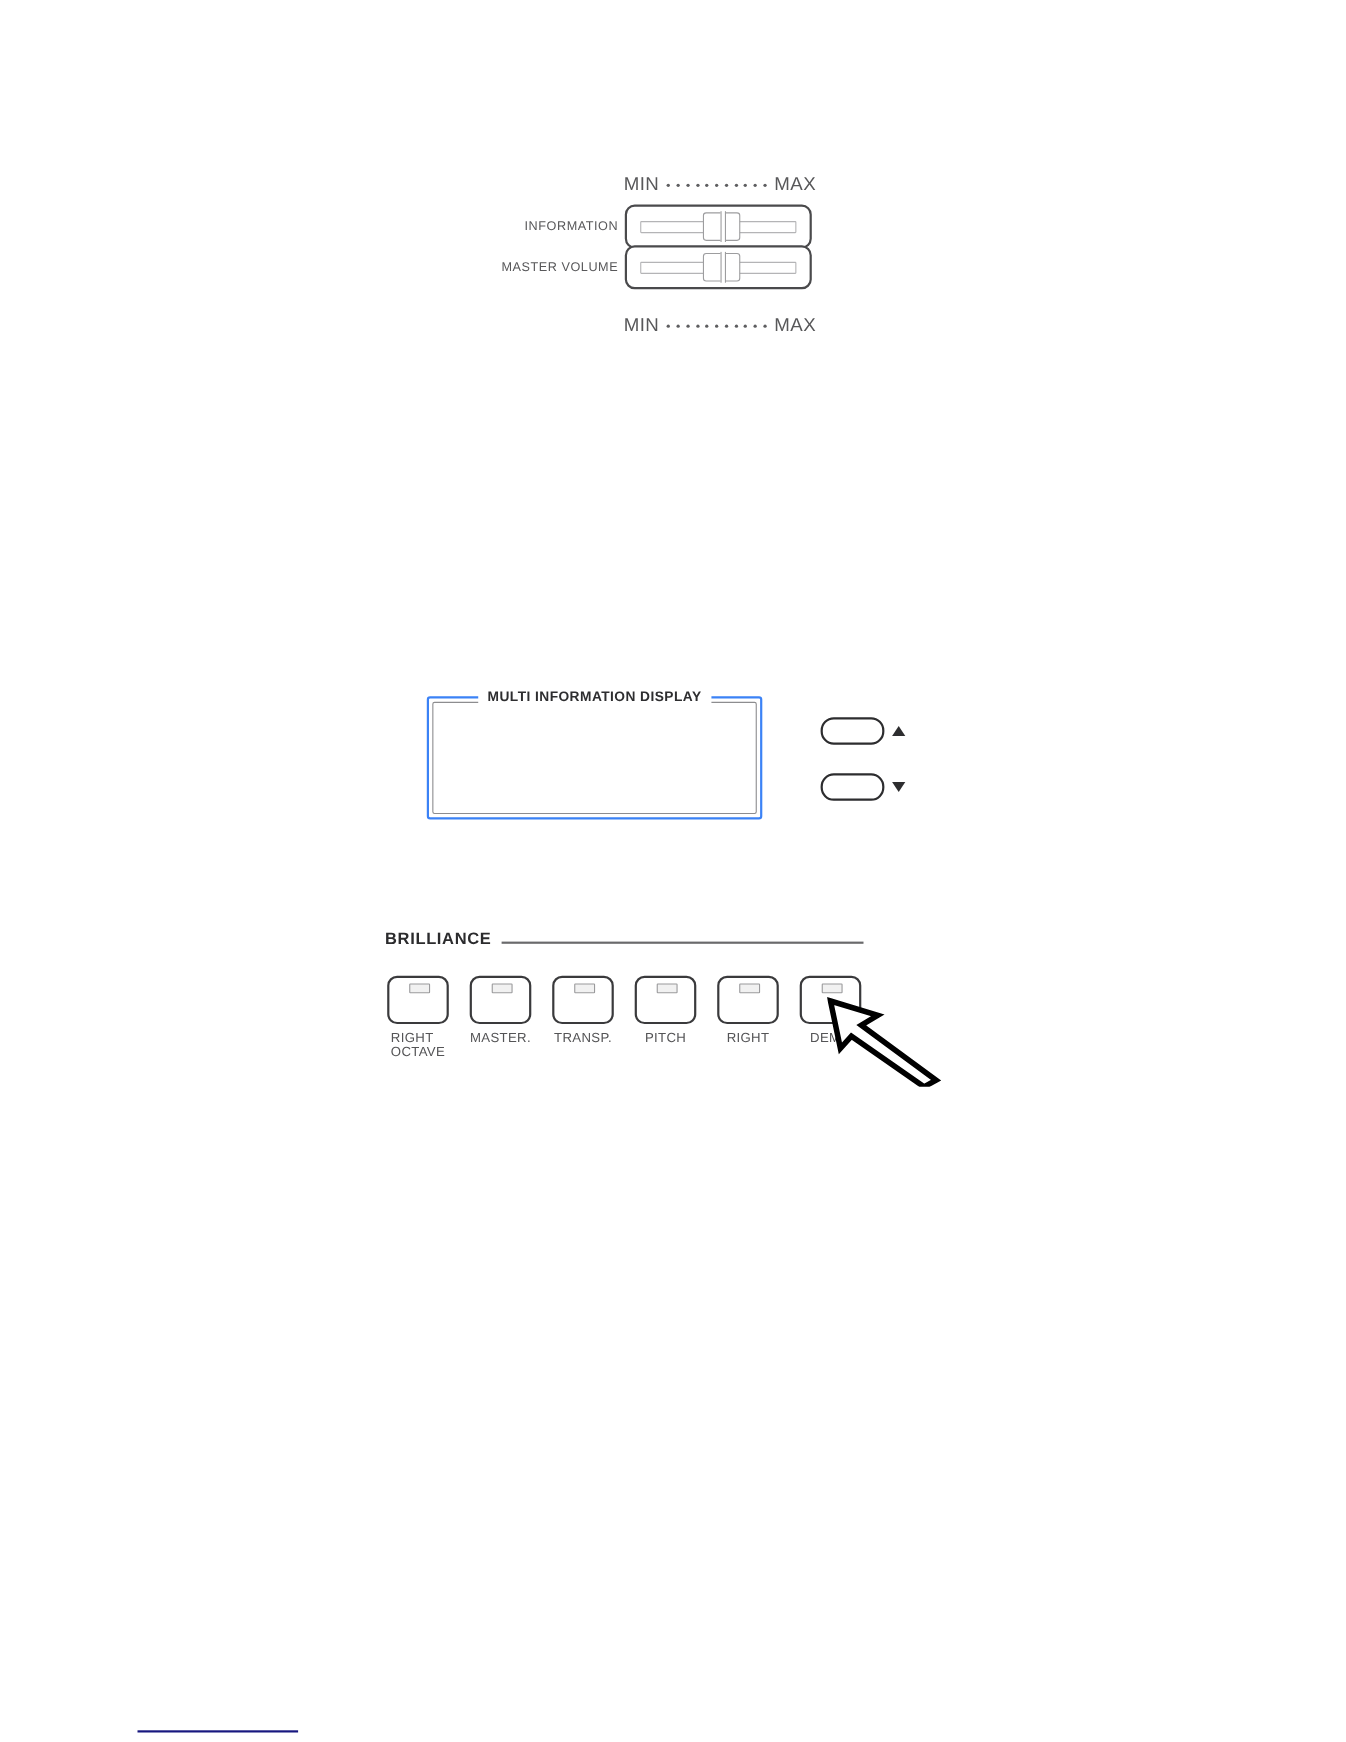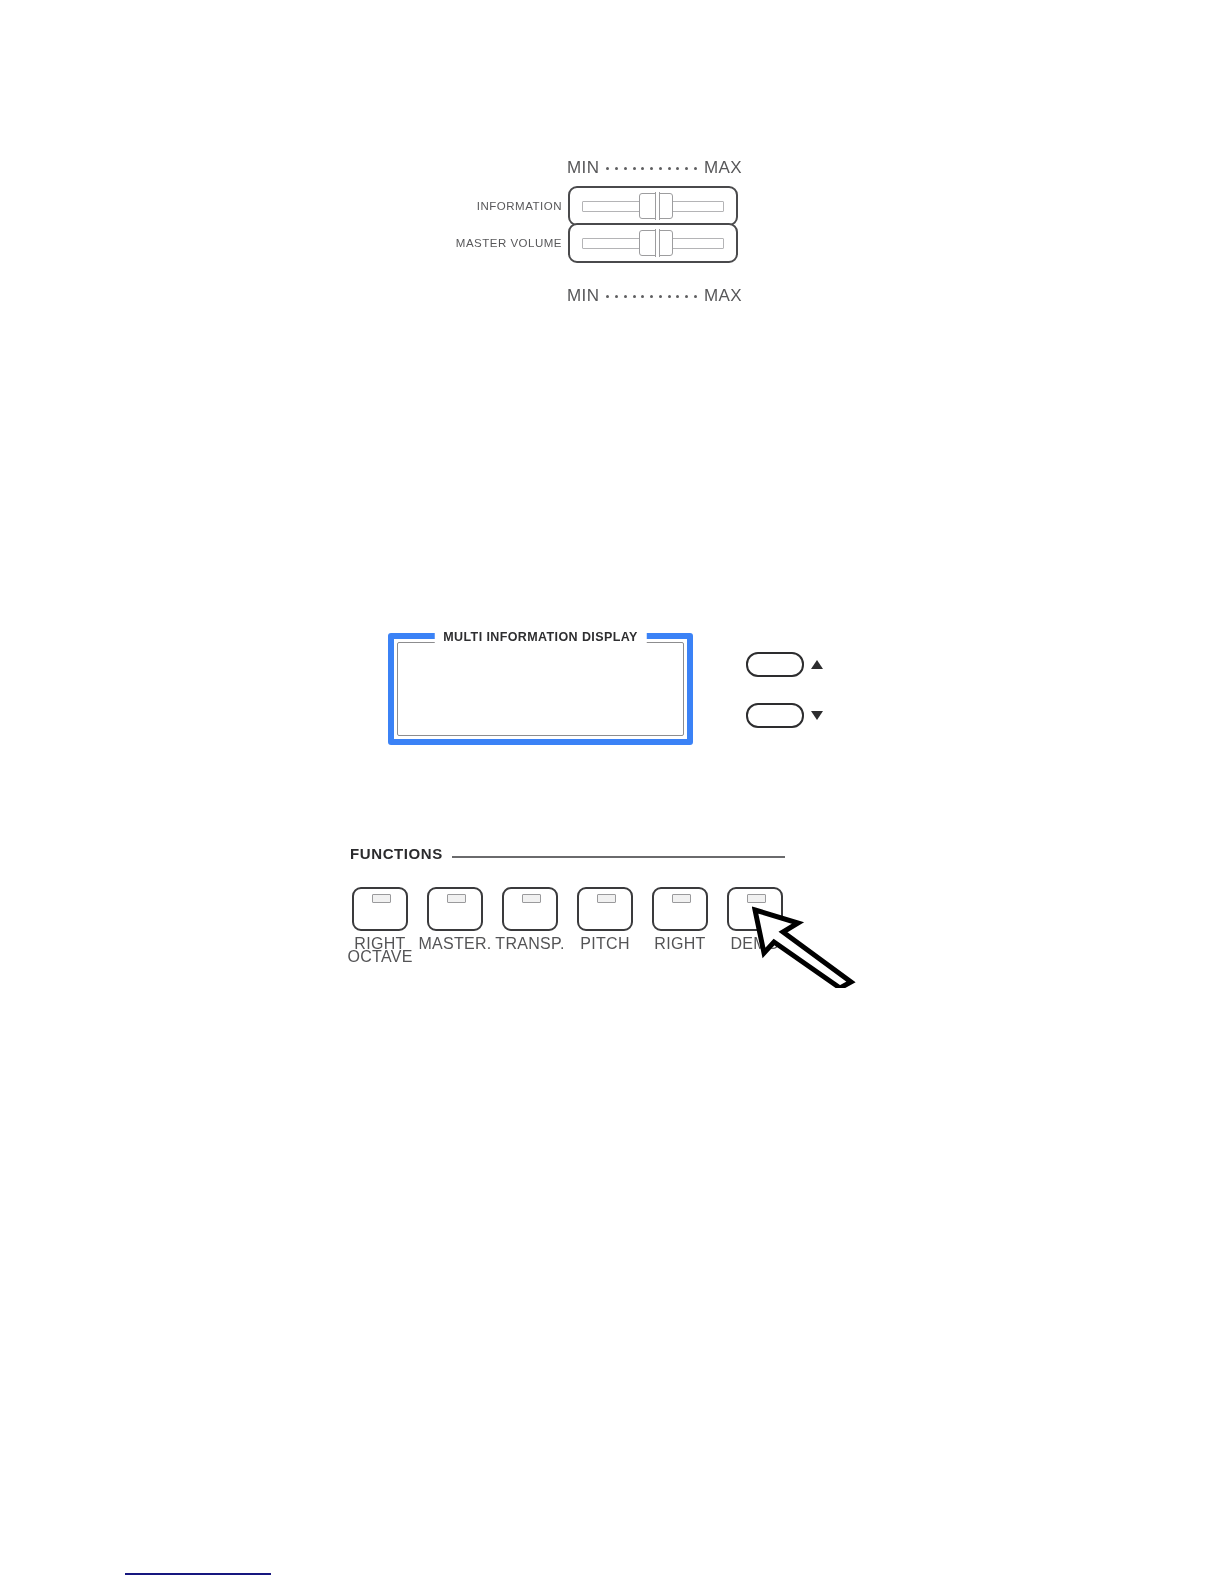--- a/index.html
+++ b/index.html
@@ -137,21 +137,21 @@
     width: 460px;
     height: 115px;
   }
 
   #mid-fieldset {
     position: absolute;
     left: 0;
     top: 0;
     width: 305px;
     height: 112px;
-    border: 6px solid #3b82f6;
+    border: 2px solid #3b82f6;
     border-radius: 3px;
     box-sizing: border-box;
   }
   #mid-fieldset-inner {
     position: absolute;
     inset: 3px;
     border: 1px solid #8d8d8f;
     border-radius: 2px;
   }
   #mid-legend {
@@ -273,25 +273,24 @@
     top: 5px;
     width: 17px;
     height: 7px;
     margin-left: -8.5px;
     border: 1px solid #9a9a9c;
     border-radius: 1px;
     background: #f1f1f1;
   }
   .fn-label {
     margin-top: 6px;
-    font-size: 16px;
+    font-size: 12px;
     line-height: 13px;
     letter-spacing: 0.3px;
     color: #545456;
-    text-align: center;
     white-space: pre-line;
   }
 
   
   #cursor-arrow {
     position: absolute;
     left: 752px;
     top: 898px;
     width: 105px;
     height: 90px;
@@ -382,21 +381,21 @@
 
     <div class="nav-btn-row" id="nav-down">
       <div class="nav-btn"></div>
       <div class="nav-tri down"></div>
     </div>
   </div>
 
   <div id="functions-block">
 
     <div id="functions-header">
-      <span id="functions-title">FUNCTIONS</span>
+      <span id="functions-title">BRILLIANCE</span>
       <span id="functions-rule"></span>
     </div>
 
     <div id="functions-buttons">
 
       <div class="fn-item">
         <div class="fn-key">
           <span class="fn-led"></span>
         </div>
         <div class="fn-label">RIGHT

